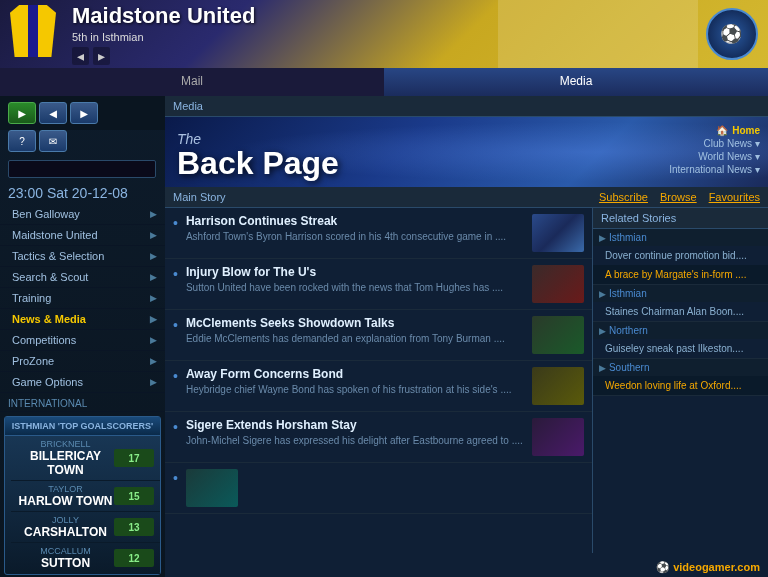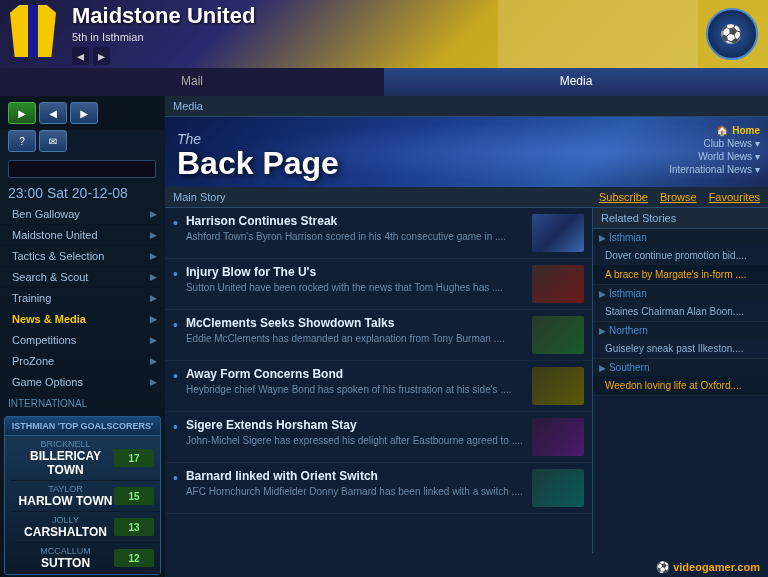--- a/index.html
+++ b/index.html
@@ -647,24 +647,20 @@
           <div class="news-text">
             <div class="news-headline">Sigere Extends Horsham Stay</div>
             <div class="news-summary">John-Michel Sigere has expressed his delight after Eastbourne agreed to ....</div>
           </div>
           <div class="news-thumb">
               <div class="news-thumb-inner" style="background:linear-gradient(135deg,#2a1a3a,#4a1a6a);"></div>
             </div>
         </div>
         <div class="news-item">
           <span class="news-bullet">•</span>
-          <div class="news-text">
-            <div class="news-headline">Barnard linked with Orient Switch</div>
-            <div class="news-summary">AFC Hornchurch Midfielder Donny Barnard has been linked with a switch ....</div>
-          </div>
           <div class="news-thumb">
               <div class="news-thumb-inner" style="background:linear-gradient(135deg,#1a3a3a,#0a5a5a);"></div>
             </div>
         </div>
       </div>
 
       <div id="related-stories">
         <div id="related-title">Related Stories</div>
 
         <div class="related-section">

